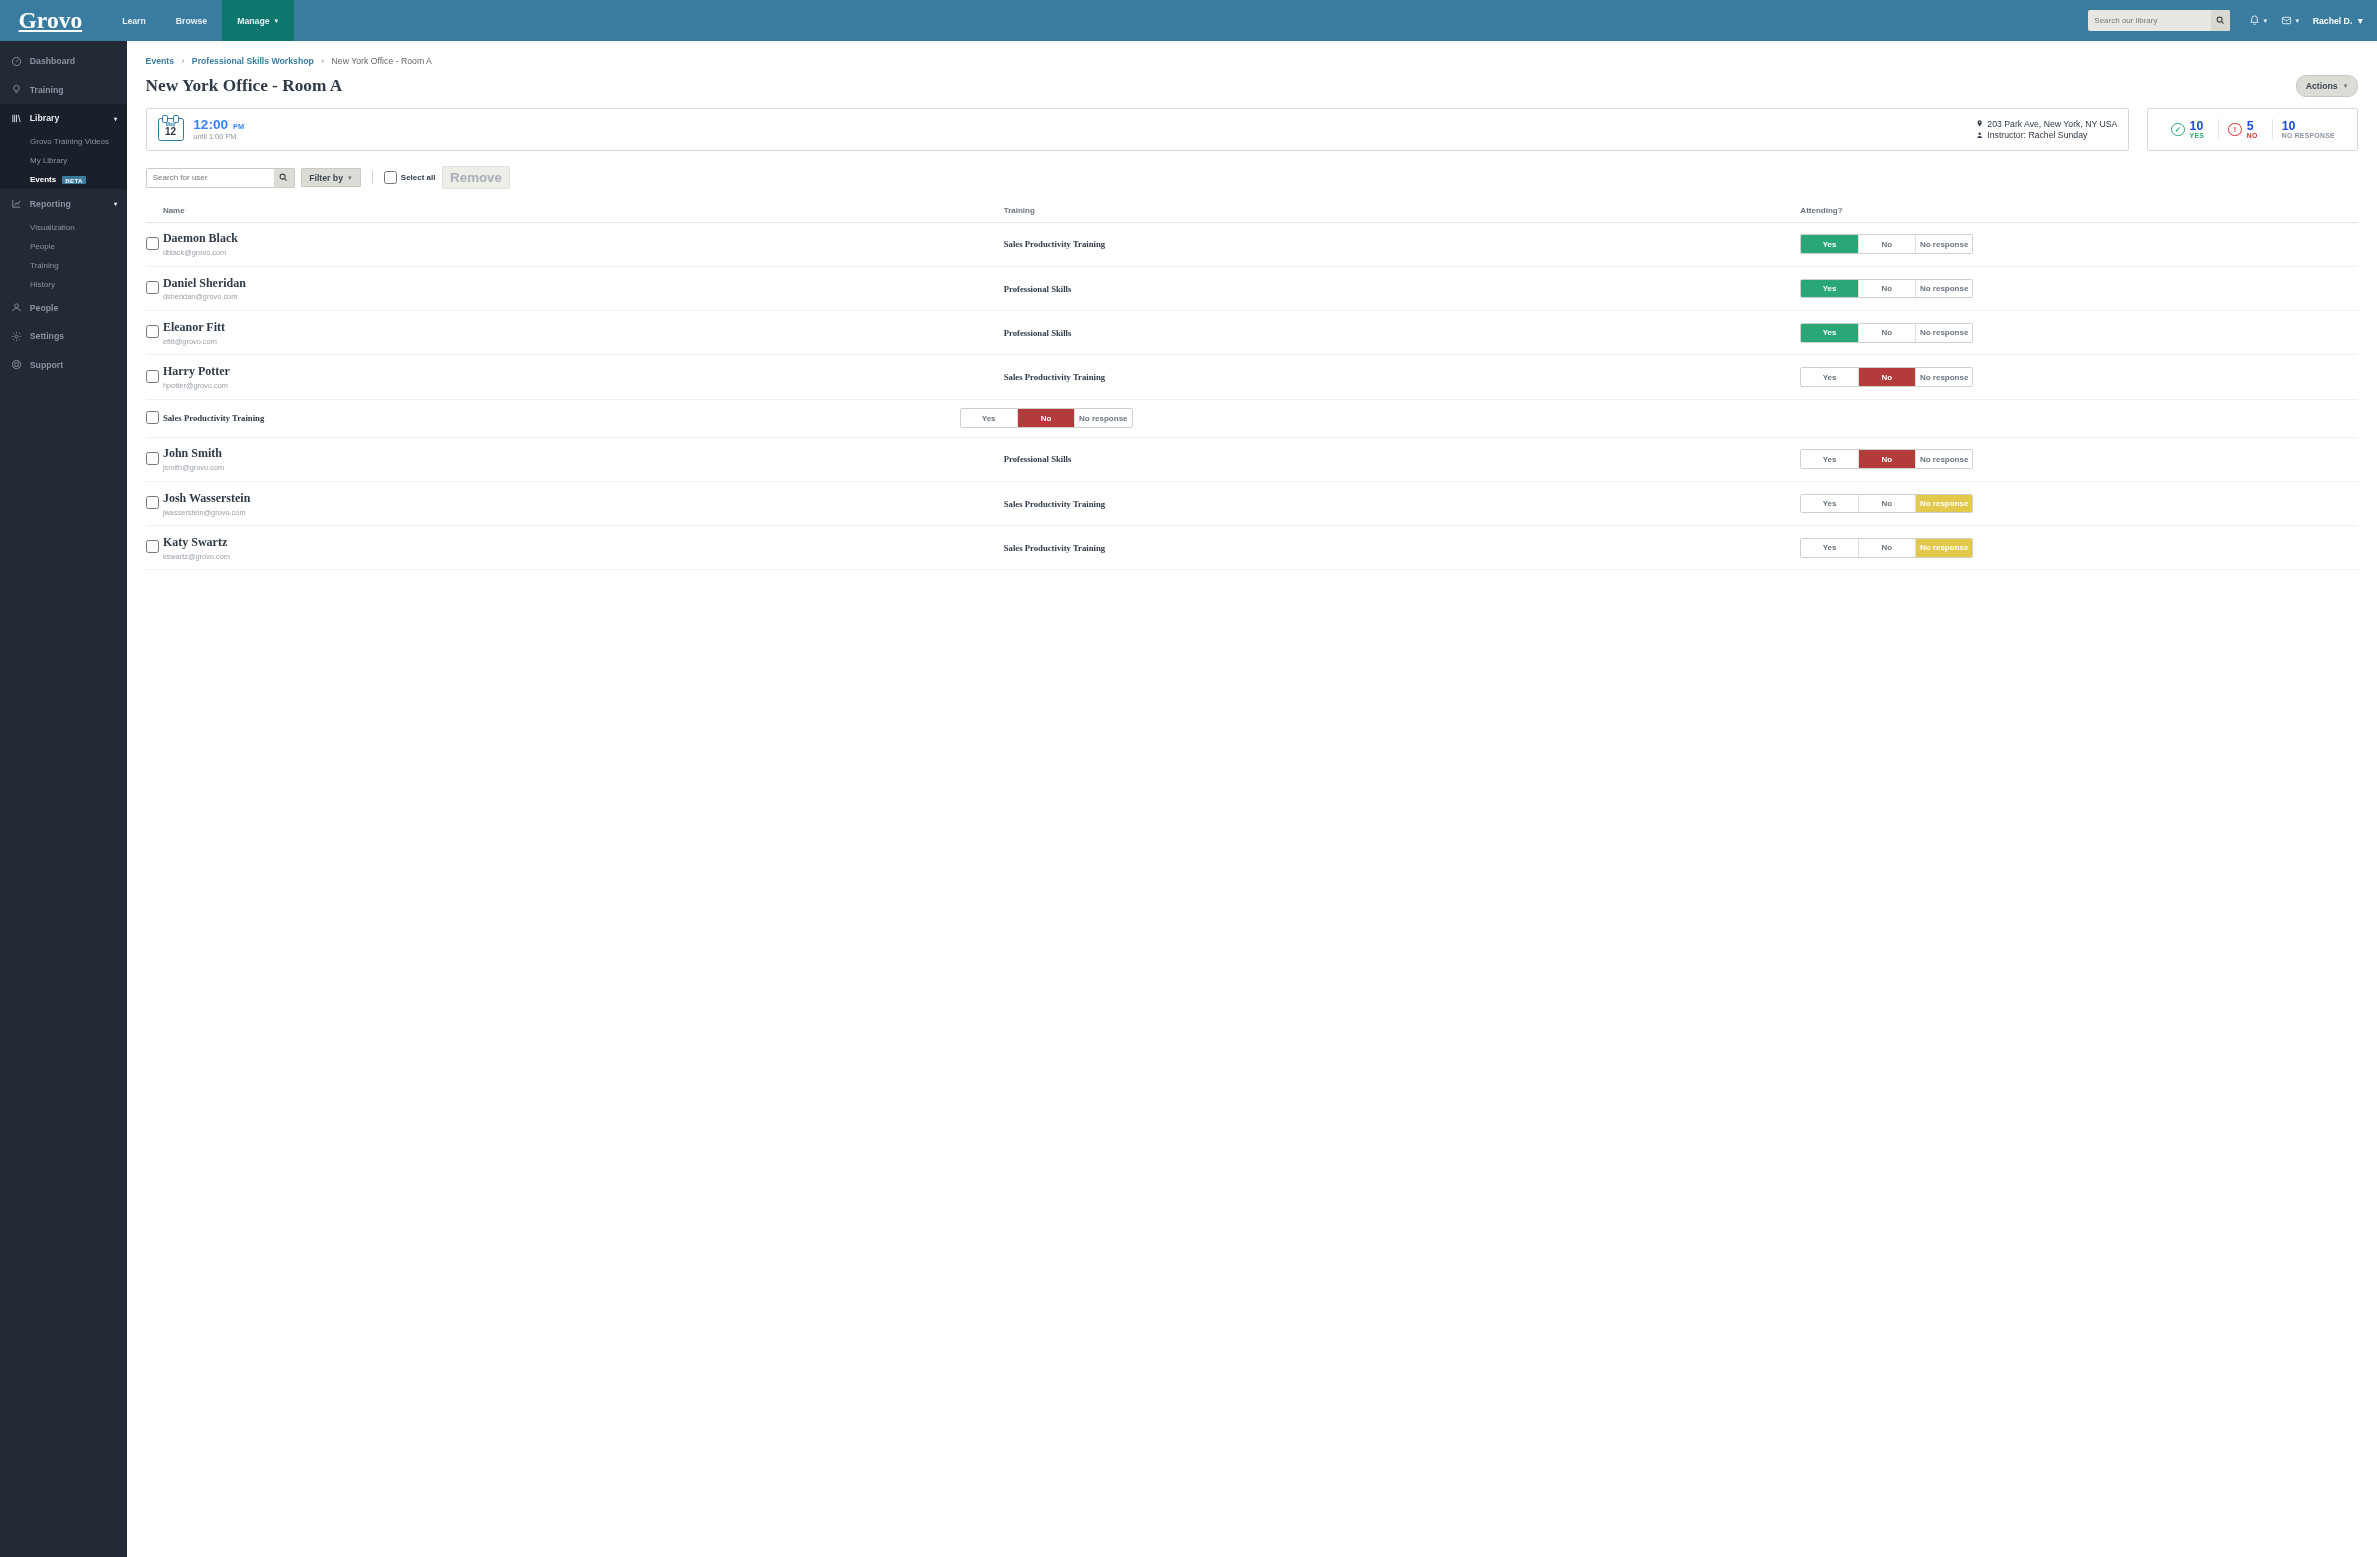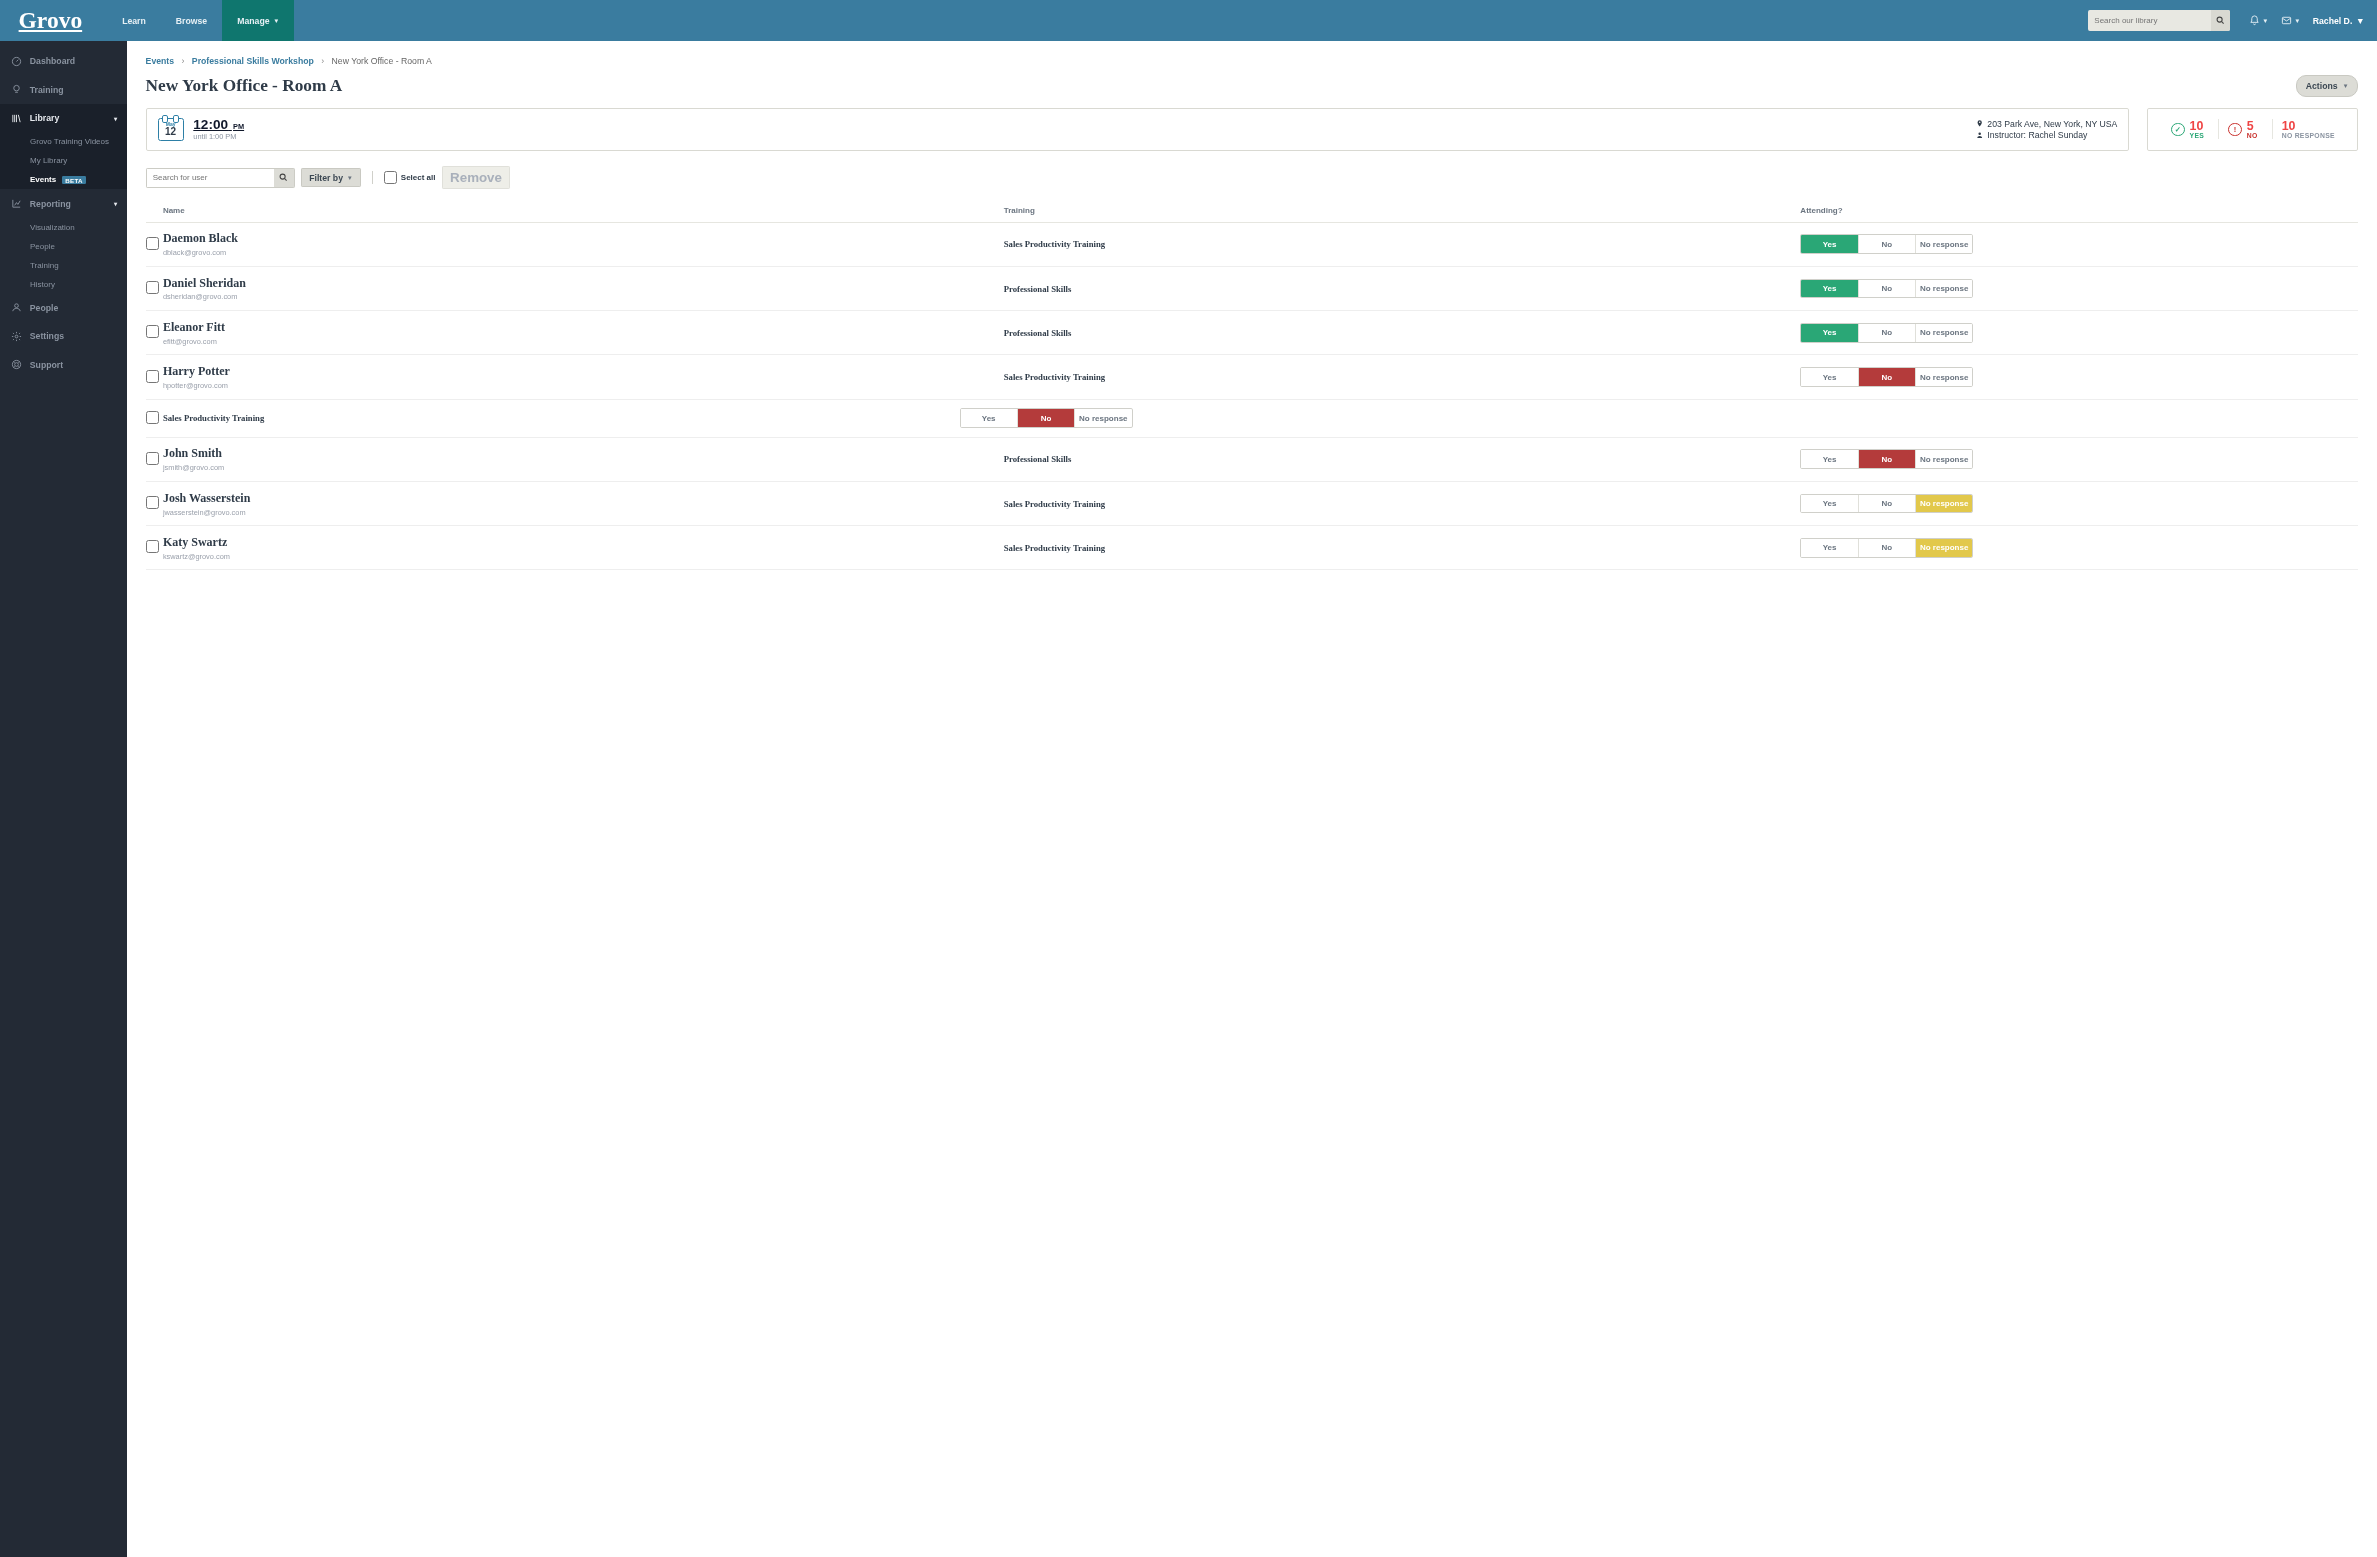--- a/index.html
+++ b/index.html
@@ -39,32 +39,32 @@
 .panel { border:0.6px solid #d9d9d2; border-radius:1.9px; padding:8.7px 11px; display:flex; align-items:center; }
 .panel.left { flex:1; }
 .panel.right { min-width:211px; justify-content:space-around; }
 .cal-icon { width:27px; margin-right:8.7px; }
 .cal-icon .cal { border:1.2px solid #2d7fa6; border-radius:2.5px; width:26px; height:23.5px; display:flex; flex-direction:column; align-items:center; justify-content:center; position:relative; }
 .cal-icon .cal:before, .cal-icon .cal:after { content:''; position:absolute; top:-3.7px; width:3.7px; height:6.2px; border:1.2px solid #2d7fa6; border-radius:1.9px; background:#fff; }
 .cal-icon .cal:before { left:3.7px; } .cal-icon .cal:after { right:3.7px; }
 .cal-icon .mo { font-size:5px; font-weight:700; color:#2d7fa6; line-height:1; margin-top:1.2px; }
 .cal-icon .dy { font-size:10px; font-weight:800; color:#2f3b48; line-height:1; }
 .time-block { margin-right: auto; }
-.time-main { font-size:13.6px; font-weight:800; color:#0f172a;text-decoration:underline; }
+.time-main { font-size:13.6px; font-weight:800; color:#3b82f6; }
 .time-main .ampm { font-size:7.4px; font-weight:700; margin-left:1.2px; }
 .time-sub { font-size:7.4px; color:#8a93a0; }
 .loc-block { max-width: 198px; }
 .loc-line { display:flex; align-items:center; font-size:8.7px; color:#2f3b48; margin:1.2px 0; }
 .loc-line .i { width:11px; display:inline-flex; justify-content:center; margin-right:2.5px; color:#2f3b48; }
 .stat { display:flex; align-items:center; padding: 0 8.7px; border-left:0.6px solid #e6e6e0; }
 .stat:first-child { border-left:none; }
 .stat .ring { width:13.6px; height:13.6px; border-radius:50%; border:1.2px solid; margin-right:5px; display:flex; align-items:center; justify-content:center; font-size:7.4px; font-weight:700; }
 .stat.yes .ring { border-color:#2aa776; color:#2aa776; }
 .stat.no .ring { border-color:#c9302c; color:#c9302c; }
-.stat .num { font-size:12.4px; font-weight:800; color:#ef4444; }
+.stat .num { font-size:12.4px; font-weight:800; color:#1d4ed8; }
 .stat .lbl { font-size:6.8px; font-weight:700; letter-spacing:0.3px; margin-top:-1.2px; }
 .stat.yes .lbl { color:#2aa776; }
 .stat.no .lbl { color:#c9302c; }
 .stat.noresp .lbl { color:#8a93a0; }
 .stat-col { display:flex; flex-direction:column; }
 .toolbar { display:flex; align-items:center; margin-top:15px; gap:6.2px; }
 .search-user { display:flex; border:0.6px solid #ccccc5; border-radius:1.2px; height:20px; width:149px; }
 .search-user input { flex:1; border:none; padding:0 6.2px; font-size:8px; outline:none; }
 .search-user .sbtn2 { width:20px; background:#dcdcd6; display:flex; align-items:center; justify-content:center; cursor:pointer; color:#444; }
 .filter-btn { background:#dcdcd6; border:0.6px solid #c9c9c2; padding:3.7px 7.4px; font-weight:600; color:#3b4752; cursor:pointer; display:flex; align-items:center; border-radius:1.2px; }

